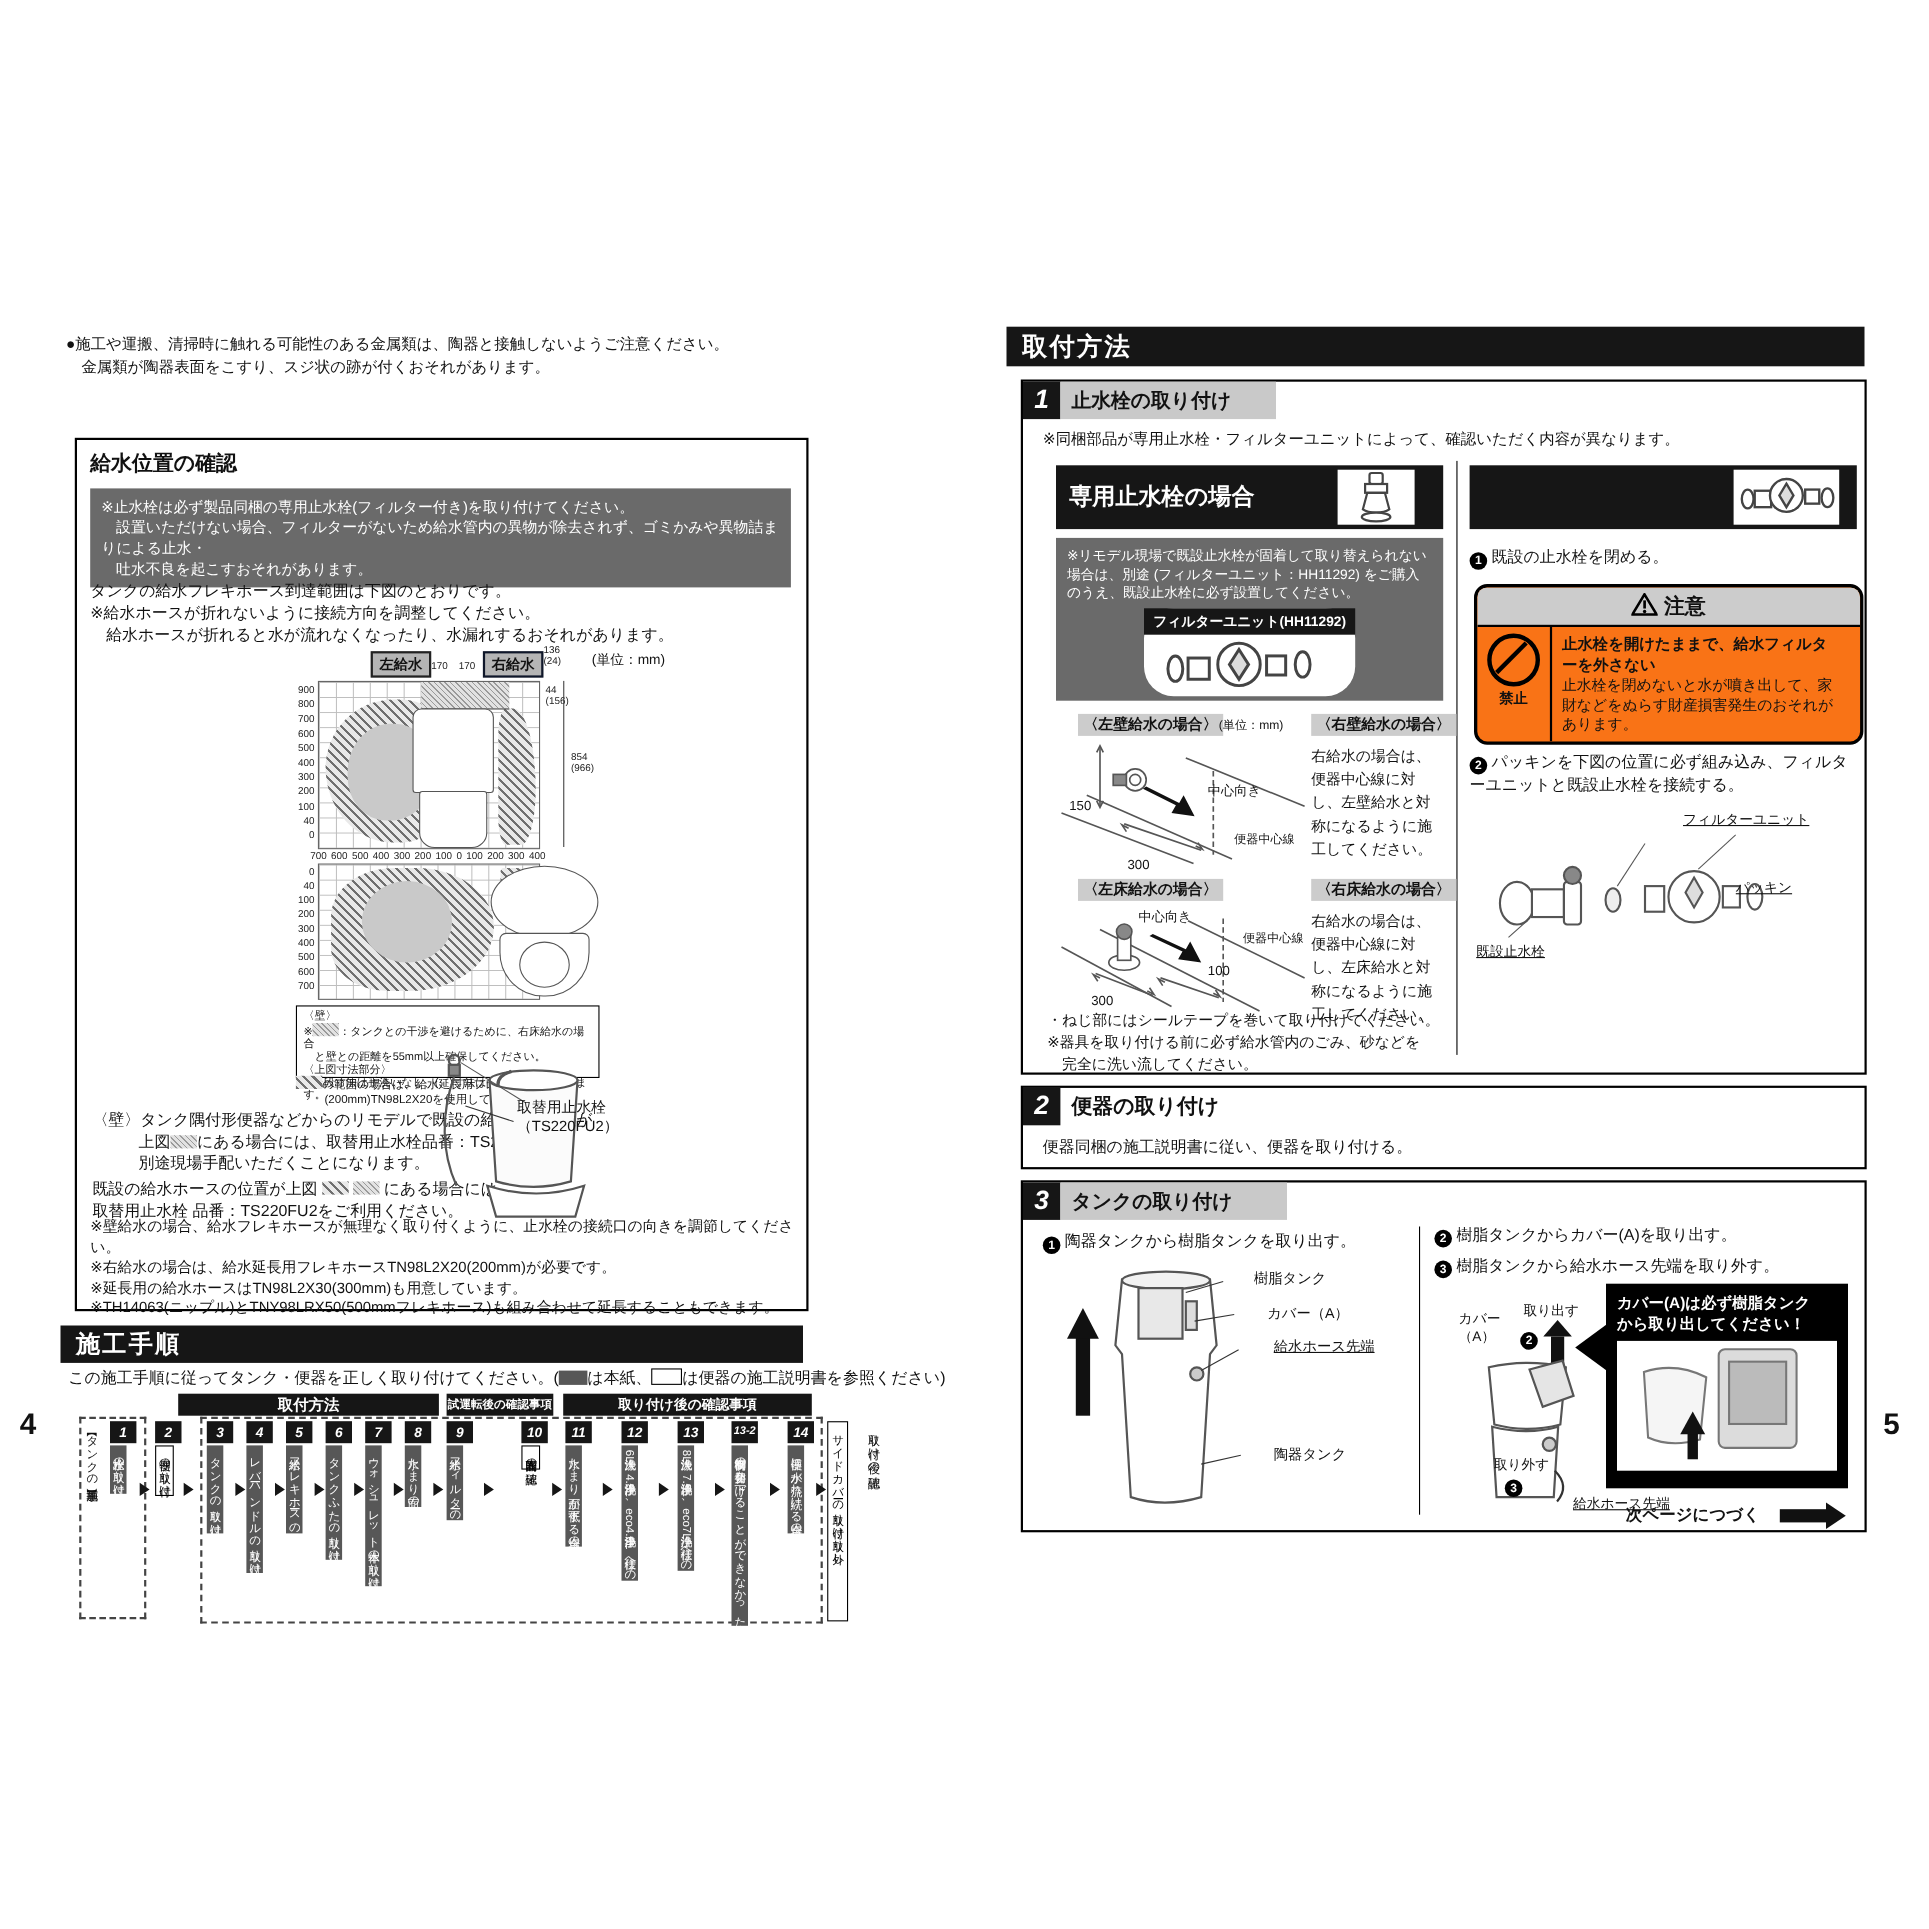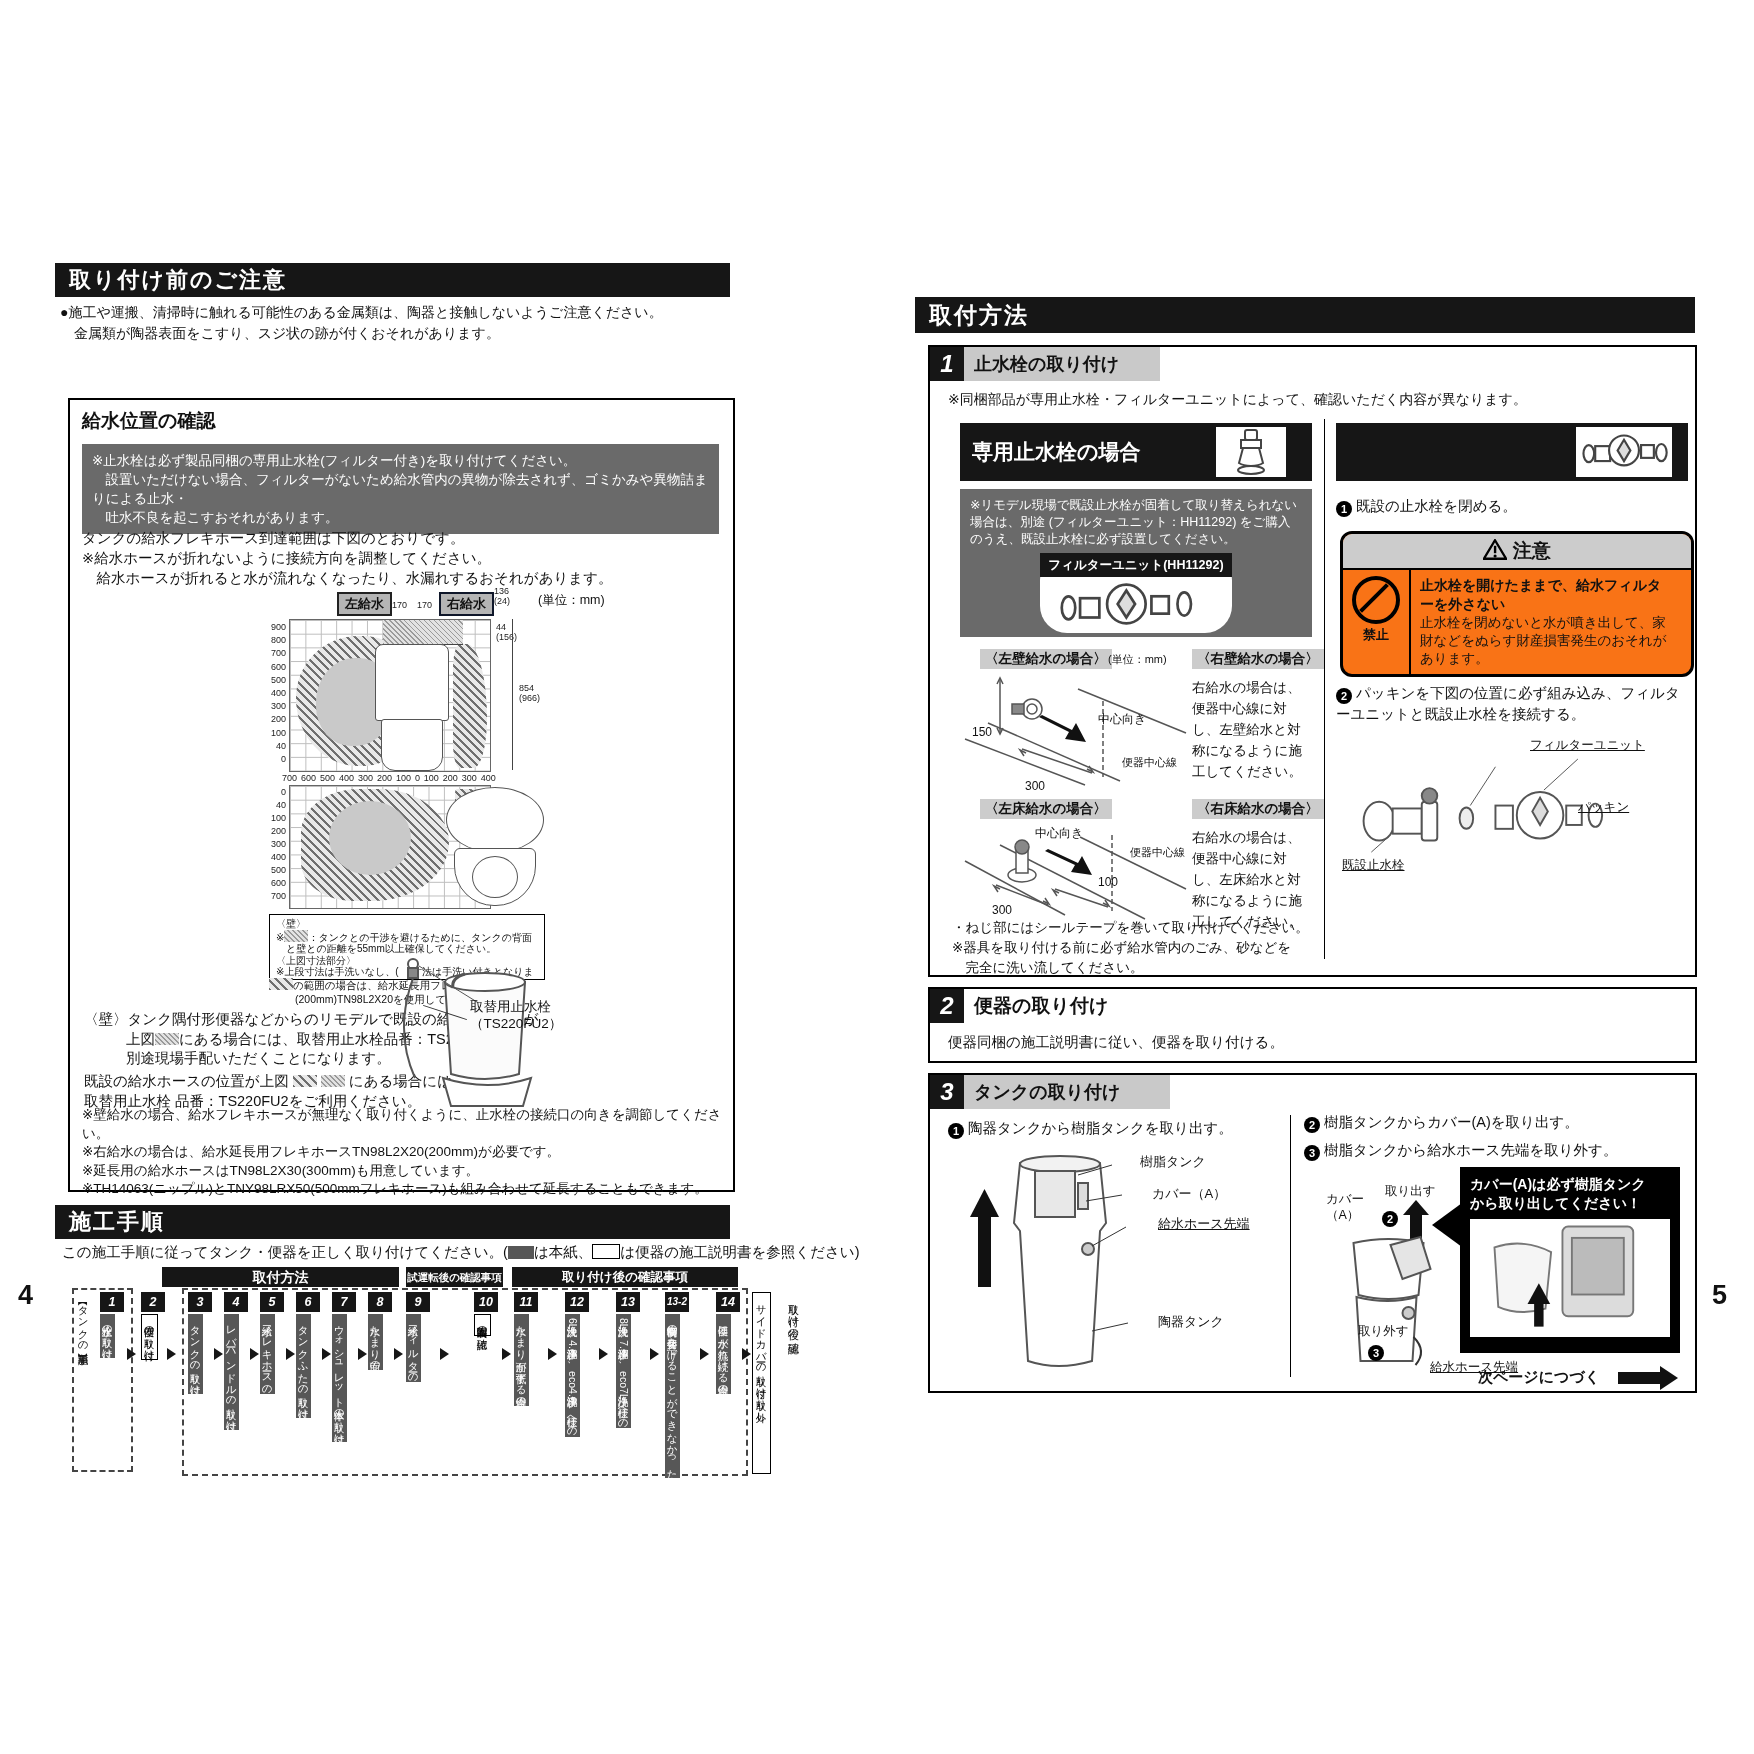--- a/index.html
+++ b/index.html
@@ -51,21 +51,20 @@
         border-bottom:22px solid transparent;border-right:30px solid #000;}
   .ul{text-decoration:underline;}
   .ldr{position:absolute;border-top:1px solid #333;}
   .dimline{position:absolute;border-left:1px solid #444;}
 </style>
 </head>
 <body>
 
 <div id="canvas">
 
-  <div class="abs bh bar" style="left:55px;top:263px;width:661px;"><span>取り付け前のご注意</span></div>
   <div class="abs" style="left:60px;top:302px;font-size:14px;line-height:21px;">
     <div>●施工や運搬、清掃時に触れる可能性のある金属類は、陶器と接触しないようご注意ください。</div>
     <div style="padding-left:14px;">金属類が陶器表面をこすり、スジ状の跡が付くおそれがあります。</div>
   </div>
 
 
   <div class="abs box" style="left:68px;top:398px;width:663px;height:790px;">
     <div class="abs" style="left:12px;top:8px;font-size:19px;font-weight:bold;">給水位置の確認</div>
 
     <div class="abs graynote" style="left:12px;top:44px;width:617px;padding:7px 10px;font-size:13.5px;line-height:19px;">
@@ -150,21 +149,21 @@
       <div class="abs hatch" style="left:11px;top:3px;width:148px;height:112px;border-radius:45% 55% 60% 40%;"></div>
       <div class="abs grayblob" style="left:39px;top:15px;width:82px;height:74px;border-radius:50%;"></div>
       <div class="abs hatch" style="left:165px;top:3px;width:33px;height:46px;border-radius:10% 60% 50% 10%;"></div>
     </div>
     <div class="abs outline" style="left:376px;top:387px;width:96px;height:64px;border-radius:50%;"></div>
     <div class="abs outline" style="left:384px;top:448px;width:80px;height:56px;border-radius:6px 6px 40px 40px;"></div>
     <div class="abs outline" style="left:402px;top:456px;width:44px;height:40px;border-radius:50%;"></div>
 
     <div class="abs" style="left:199px;top:514px;width:262px;height:58px;border:1px solid #000;padding:3px 6px;font-size:10px;line-height:11.5px;">
       <div>〈壁〉</div>
-      <div><span>※</span><span class="swh stipple"></span><span>：タンクとの干渉を避けるために、タンクの背面</span></div>
+      <div><span>※</span><span class="swh stipple"></span><span>：タンクとの干渉を避けるために、右床給水の場合</span></div>
       <div>　と壁との距離を55mm以上確保してください。</div>
       <div>〈上図寸法部分〉</div>
       <div>※上段寸法は手洗いなし、(　)寸法は手洗い付きとなります。</div>
     </div>
     <div class="abs" style="left:199px;top:578px;font-size:10.5px;line-height:14px;">
       <div><span class="swh hatch"></span><span>の範囲の場合は、給水延長用フレキホース</span></div>
       <div style="padding-left:26px;">(200mm)TN98L2X20を使用してください。</div>
     </div>
 
     <div class="abs" style="left:14px;top:610px;font-size:14.5px;line-height:19.5px;">

